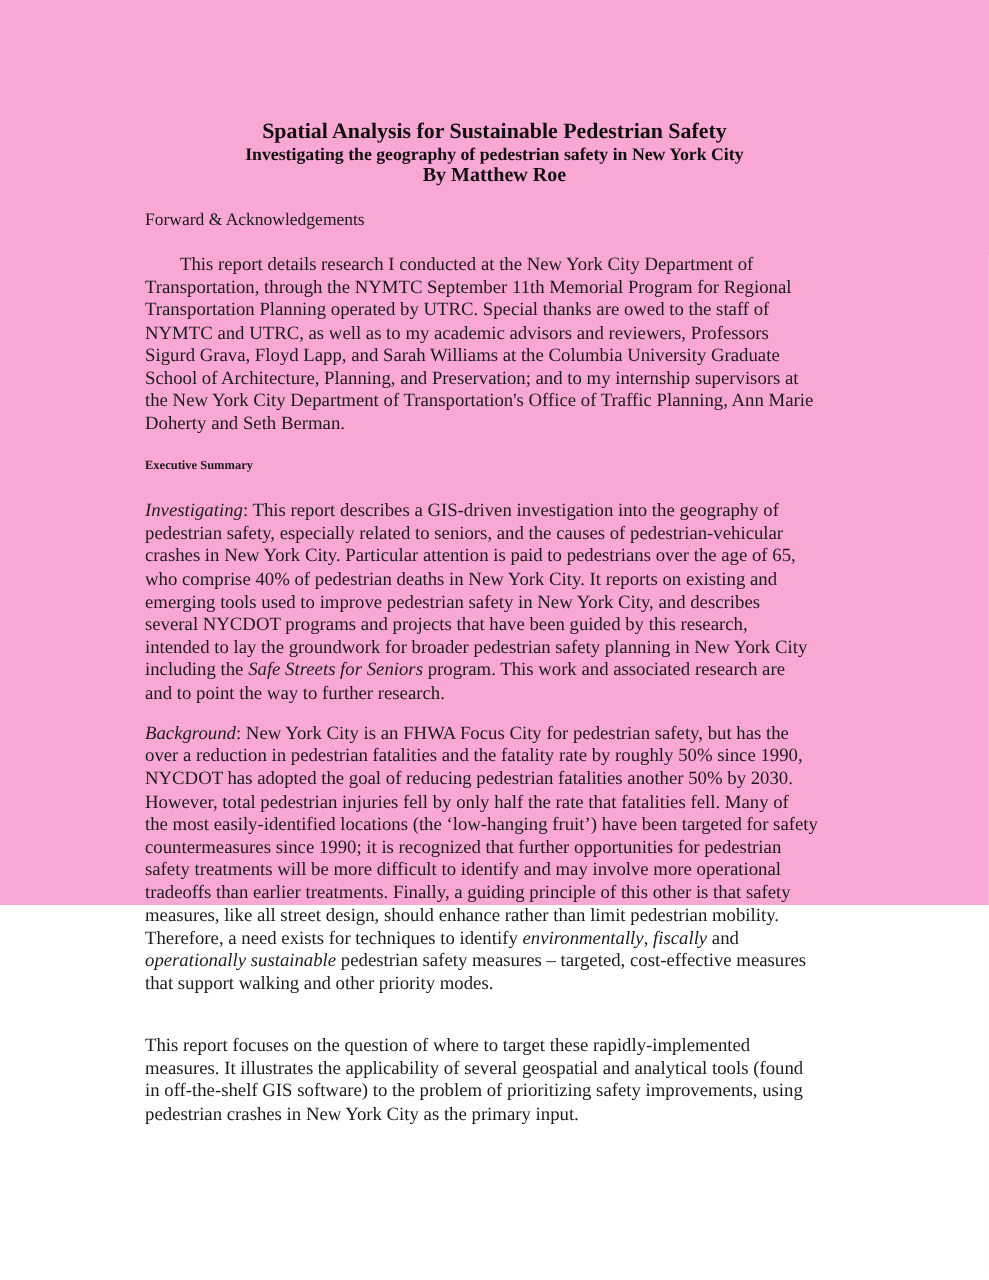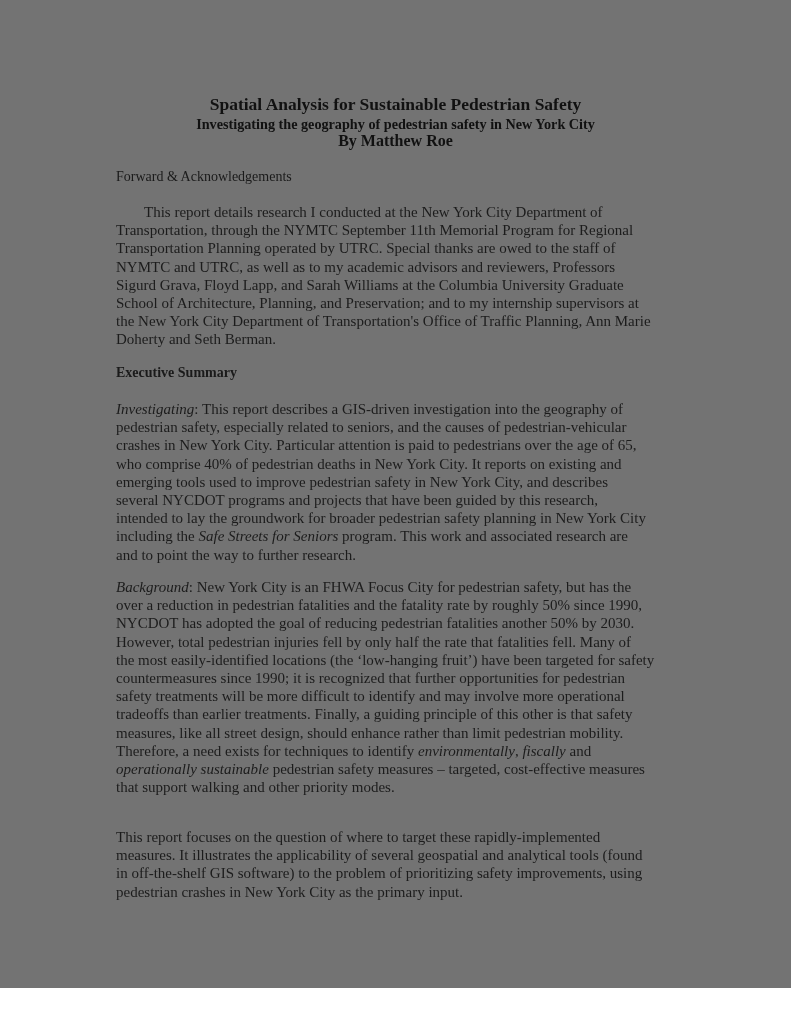--- a/index.html
+++ b/index.html
@@ -12,22 +12,22 @@
       height: 1024px;
       position: relative;
       overflow: hidden;
       font-family: "Liberation Serif", "DejaVu Serif", serif;
       color: #1a1a1a;
     }
     .page {
       position: absolute;
       left: 0; top: 0;
       width: 791px;
-      height: 988px;
-      background: #737373;
+      height: 724px;
+      background: #f9a8d4;
     }
     .title-block {
       position: absolute;
       left: 0;
       width: 791px;
       text-align: center;
       font-weight: bold;
       color: #111;
     }
     .title-main {
@@ -47,21 +47,21 @@
     }
     .heading {
       position: absolute;
       left: 116px;
       font-size: 14px;
       line-height: 18px;
       color: #1a1a1a;
     }
     .heading.bold {
       font-weight: bold;
-      font-size: 14px;
+      font-size: 10px;
     }
     .para {
       position: absolute;
       left: 116px;
       width: 570px;
       font-size: 15px;
       line-height: 18.2px;
       color: #1c1c1c;
     }
     .line {

